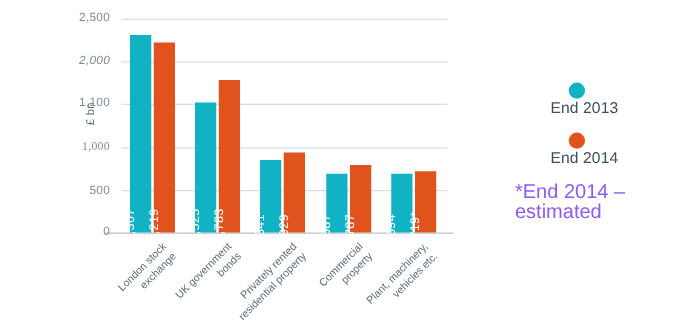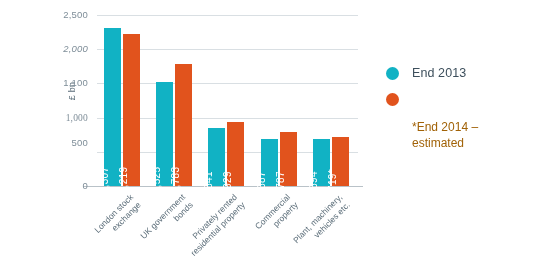--- a/index.html
+++ b/index.html
@@ -115,41 +115,42 @@
   #legend {
     position: absolute;
     left: 386px;
     top: 66px;
     width: 150px;
   }
   .legend-row {
     display: flex;
     align-items: center;
     margin-bottom: 13px;
+    flex-direction: column;
   }
   .legend-dot {
     width: 13px;
     height: 13px;
     border-radius: 50%;
     flex: none;
   }
   .legend-dot.s0 { background: #11b2c4; }
   .legend-dot.s1 { background: #e1531d; }
   .legend-text {
     margin-left: 13px;
     font-size: 12.5px;
     color: #3d4f5c;
     letter-spacing: .1px;
     white-space: nowrap;
   }
   #legend-note {
     margin-top: 3px;
     margin-left: 26px;
-    font-size: 12px;
-    color: #a16207;
+    font-size: 16px;
+    color: #8b5cf6;
     line-height: 16px;
     width: 110px;
   }
 </style>
 </head>
 <body>
 
 <div id="chart-root">
 
   <div class="y-axis-title">£ bn</div>
@@ -160,21 +161,21 @@
       <div class="gridline" style="top: 83px;"></div>
       <div class="gridline" style="top: 118px;"></div>
       <div class="gridline" style="top: 152px;"></div>
       <div class="gridline baseline" style="top: 186px;"></div>
     </div>
   <div id="ticks">
       <div class="tick-label" style="left: 48px; top: 10px;">2,500</div>
       <div class="tick-label" style="left: 48px; top: 44px; font-style: italic;">2,000</div>
       <div class="tick-label" style="left: 48px; top: 78px;">1,100</div>
       <div class="tick-label" style="left: 48px; top: 113px; font-family: Liberation Serif, serif;">1,000</div>
-      <div class="tick-label" style="left: 48px; top: 138px;">500</div>
+      <div class="tick-label" style="left: 48px; top: 148px;">500</div>
       <div class="tick-label" style="left: 48px; top: 181px;">0</div>
     </div>
 
   <div id="plot">
       <div class="group" style="left: 7px; width: 36px;">
         <div class="bar s0" style="height: 157.799px; background: rgb(17, 178, 196);">
           <span class="bar-value">2,307</span>
         </div>
         <div class="bar s1" style="height: 151.78px; background: rgb(225, 83, 29);">
           <span class="bar-value">2,219</span>
@@ -227,17 +228,18 @@
 vehicles etc.</div>
     </div>
 
   <div id="legend">
     <div class="legend-row">
       <span class="legend-dot s0"></span>
       <span class="legend-text">End 2013</span>
     </div>
     <div class="legend-row">
       <span class="legend-dot s1"></span>
+      <span class="legend-text">End 2014</span>
     </div>
     <div id="legend-note">*End 2014 – estimated</div>
   </div>
 
 </div>
 
 </body></html>

